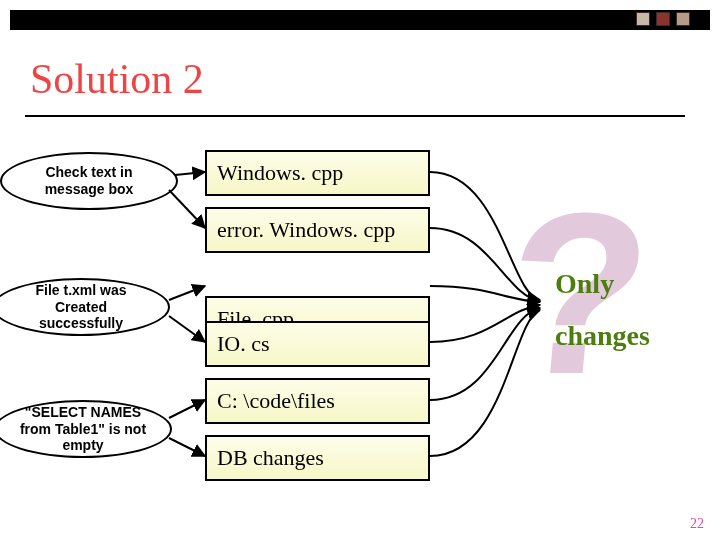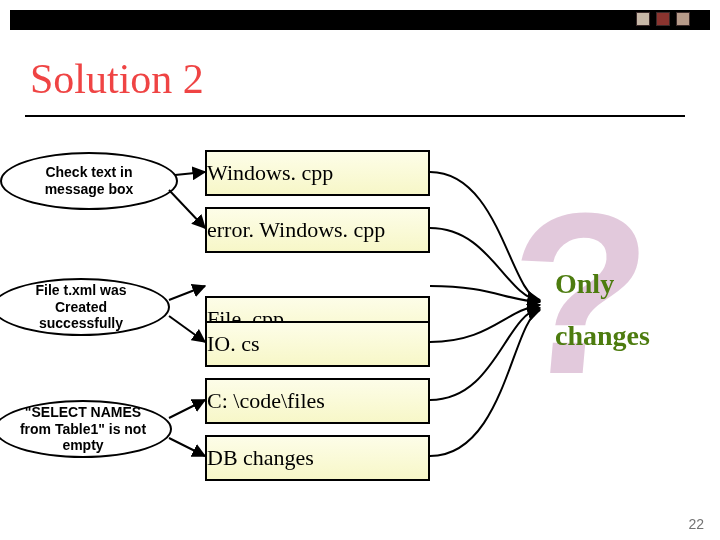--- a/index.html
+++ b/index.html
@@ -50,20 +50,21 @@
   #ov3 { left: -6px; top: 400px; }
 
   .box {
     position: absolute;
     left: 205px; width: 225px; height: 46px;
     border: 2px solid #000;
     background: linear-gradient(#fdfde8, #f7f7c8);
     font-size: 22px;
     color: #000;
     display: flex; align-items: center;
+    padding-left: 10px;
   }
   #b1 { top: 150px; }
   #b2 { top: 207px; }
   #b3 { top: 264px; margin-top: 32px; }
   #b4 { top: 321px; font-family: Liberation Serif, serif; }
   #b5 { top: 378px; text-align: right; }
   #b6 { top: 435px; }
 
   .right-label {
     position: absolute;
@@ -83,22 +84,22 @@
     color: rgba(150, 60, 130, 0.28);
     line-height: 0.9;
     pointer-events: none;
     transform: skewX(-5deg);
   }
 
   .arrows { position: absolute; left: 0; top: 0; width: 720px; height: 540px; pointer-events: none; }
 
   .pagenum {
     position: absolute; right: 16px; bottom: 8px;
-    font-family: Liberation Sans, sans-serif;
-    font-size: 14px; color: #737373;
+    font-family: Liberation Serif, serif;
+    font-size: 14px; color: #ec4899;
   }
 </style>
 </head>
 <body>
 
 <div class="top-band">
   <div class="stripe"></div>
   <div class="sq sq1"></div>
   <div class="sq sq2"></div>
   <div class="sq sq3"></div>

